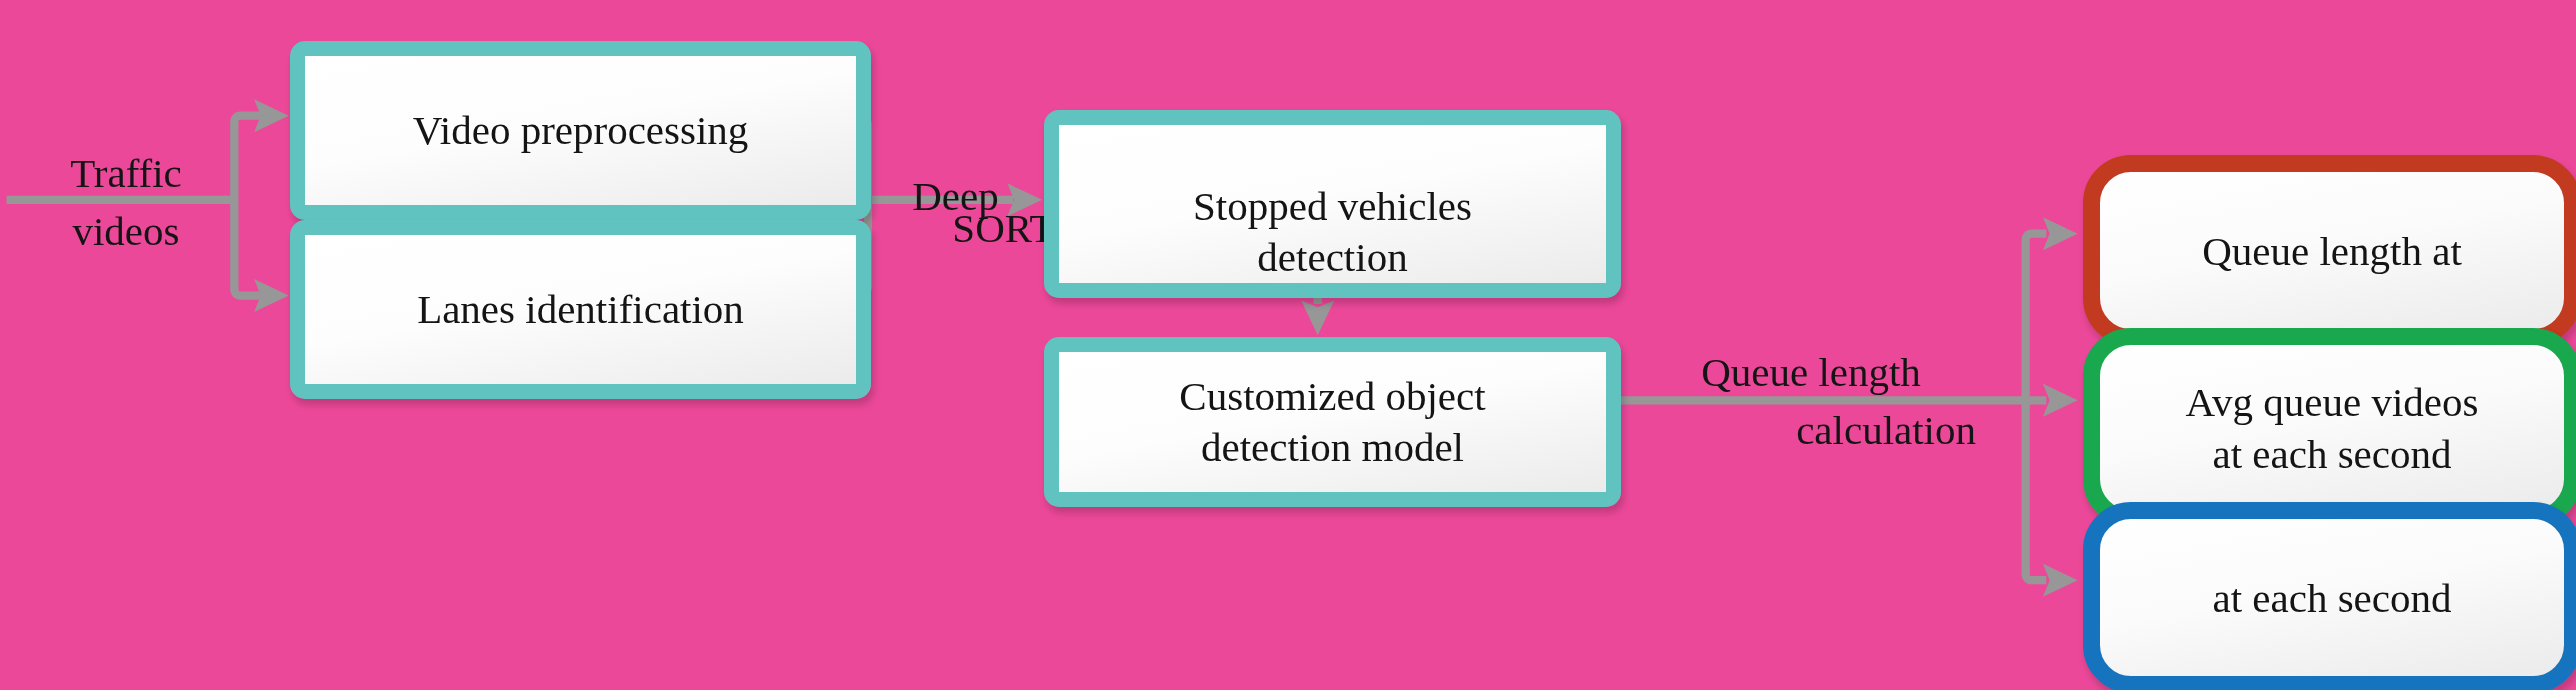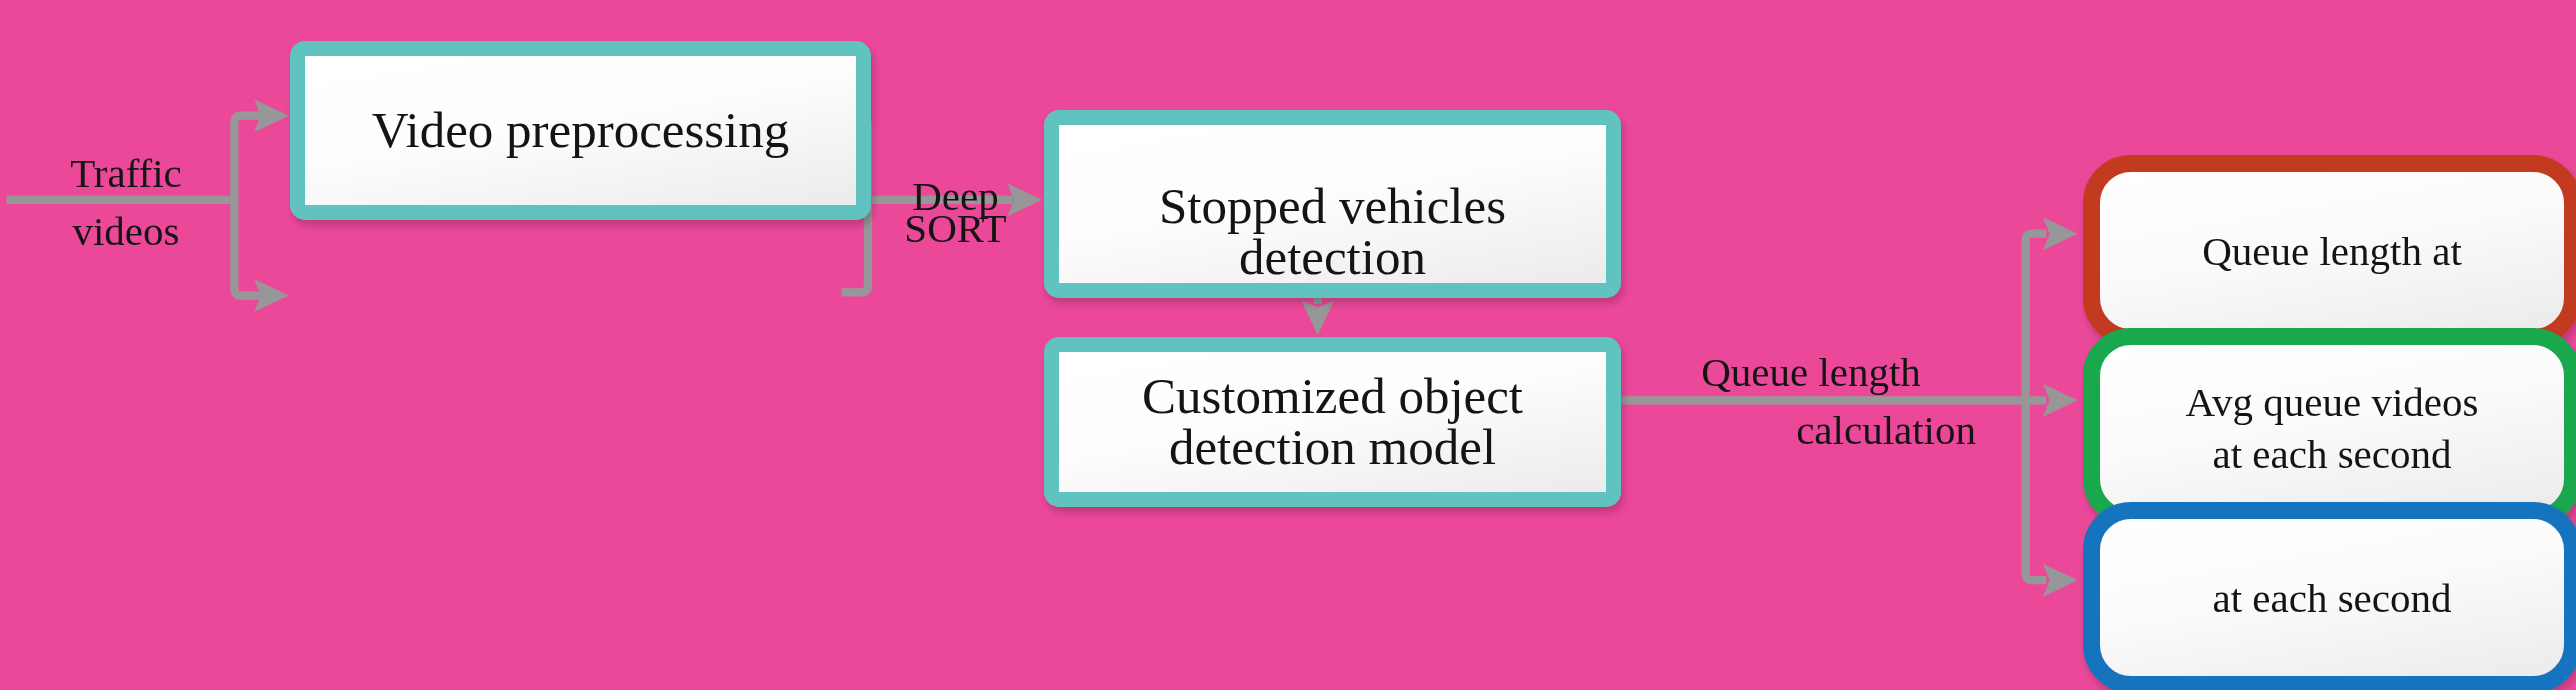--- a/index.html
+++ b/index.html
@@ -16,21 +16,21 @@
   .ahead{fill:#979797;stroke:none;}
 
   .pbox{
     position:absolute;
     border:15px solid var(--teal,#61c3bf);
     border-radius:15px;
     background:linear-gradient(170deg,#ffffff 0%,#fdfdfd 45%,#ebebeb 100%);
     box-shadow:2.5px 5.8px 7.4px rgba(0,0,0,0.18);
     display:flex;flex-direction:column;align-items:center;justify-content:center;
     text-align:center;
-    font-size:51px;line-height:51px;
+    font-size:41px;line-height:51px;
   }
   .obox{
     position:absolute;
     border:17.3px solid #888888;
     border-radius:48px;
     background:linear-gradient(170deg,#ffffff 0%,#fbfbfb 45%,#ebebeb 100%);
     box-shadow:2.5px 5.8px 7.4px rgba(0,0,0,0.18);
     display:flex;flex-direction:column;align-items:center;justify-content:center;
     text-align:center;
     font-size:41px;line-height:52px;
@@ -73,25 +73,28 @@
   <div class="flabel" style="left:23px;top:150px;width:206px;">
     <div>Traffic</div>
   </div>
   <div class="flabel" style="left:23px;top:208px;width:206px;">
     <div>videos</div>
   </div>
 
   <div class="pbox" style="left:290px;top:41px;width:551px;height:149px;">
     <div>Video preprocessing</div>
   </div>
+  <div class="pbox" style="left:290px;top:220px;width:551px;height:149px;">
+    <div>Lanes identification</div>
+  </div>
 
   <div class="flabel" style="left:873px;top:139px;width:165px;margin-top:34px;">
     <div>Deep</div>
   </div>
-  <div class="flabel" style="left:873px;top:205px;width:165px;">
+  <div class="flabel" style="left:873px;top:205px;width:165px;padding-left:48px;">
     <div>SORT</div>
   </div>
 
   <div class="pbox" style="left:1044px;top:110px;width:547px;height:158px;justify-content:flex-end;">
     <div>Stopped vehicles</div>
     <div>detection</div>
   </div>
   <div class="pbox" style="left:1044px;top:337px;width:547px;height:140px;">
     <div>Customized object</div>
     <div>detection model</div>

